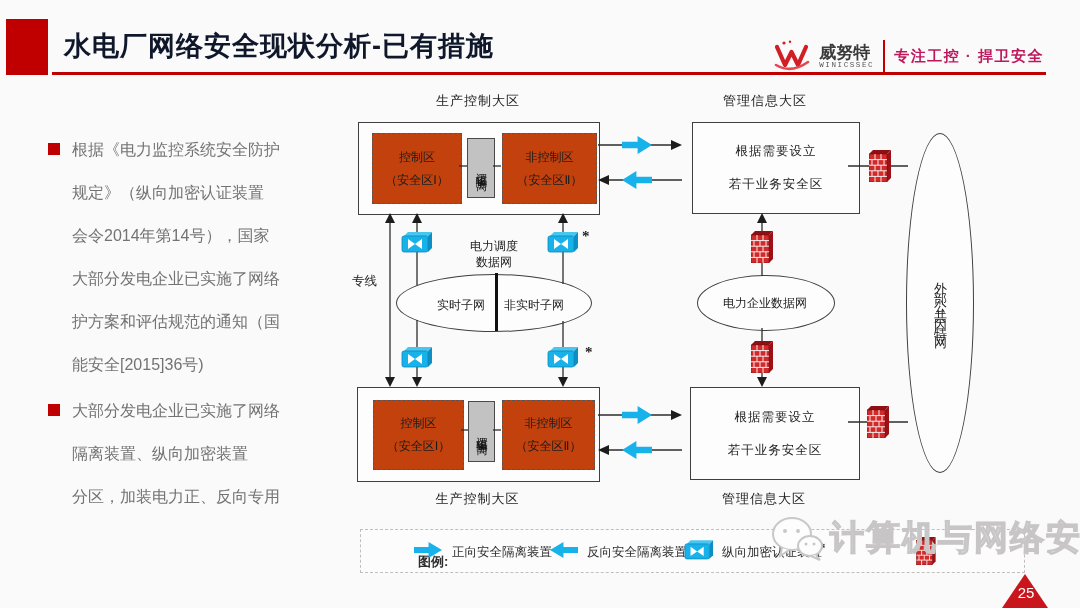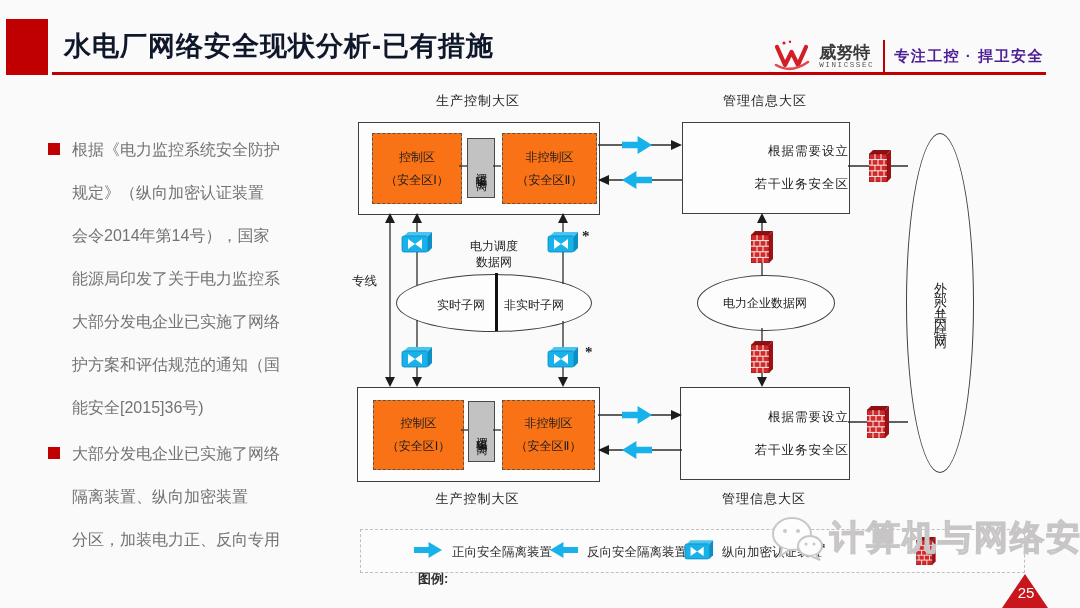--- a/index.html
+++ b/index.html
@@ -7,36 +7,36 @@
   #slide{position:relative;width:1080px;height:608px;background:#fbfafa;overflow:hidden;}
   .abs{position:absolute;}
   
   .hdr-square{left:6px;top:19px;width:42px;height:56px;background:#c00000;}
   .hdr-title{left:64px;top:28px;font-size:27px;font-weight:bold;color:#0f172a;letter-spacing:1px;white-space:nowrap;}
   .hdr-underline{left:52px;top:72px;width:994px;height:3px;background:#c00000;}
   .logo-wrap{top:40px;right:36px;display:flex;align-items:center;gap:9px;}
   .logo-cn{font-size:17px;font-weight:bold;color:#3a3a3a;line-height:17px;}
   .logo-en{font-size:7.5px;color:#555;letter-spacing:1.6px;font-family:Liberation Mono, monospace;}
   .logo-div{width:2px;height:32px;background:#c00000;}
-  .logo-slogan{font-size:15px;font-weight:600;color:#4c1d95;letter-spacing:1.5px;white-space:nowrap;}
+  .logo-slogan{font-size:15px;font-weight:600;color:#be185d;letter-spacing:1.5px;white-space:nowrap;}
   
   .bullet-block{left:48px;top:128px;width:306px;}
   .b-item{position:relative;padding-left:24px;}
   .b-sq{position:absolute;left:0;top:15px;width:12px;height:12px;background:#c00000;}
   .b-line{font-size:16px;line-height:43px;color:#737373;white-space:nowrap;}
   .b-gap{height:3px;}
   
   .dia-text{font-family:"Liberation Serif",serif;color:#1c1c1c;}
   .zone-label{font-size:13px;letter-spacing:1px;text-align:center;}
   .obox{border:1.6px solid #3f3f3f;background:#fdfdfd;}
-  .dbox{position:absolute;border:1.2px dashed #555;background:#f97316;display:flex;flex-direction:column;align-items:center;justify-content:center;gap:6px;}
+  .dbox{position:absolute;border:1.2px dashed #555;background:#c2410c;display:flex;flex-direction:column;align-items:center;justify-content:center;gap:6px;}
   .dbox div{font-size:12px;white-space:nowrap;}
   .gbox{position:absolute;background:#c2c2c2;border:1px solid #4a4a4a;display:flex;align-items:center;justify-content:center;}
   .vtext{writing-mode:vertical-lr;text-orientation:upright;font-size:11.5px;letter-spacing:2px;color:#111;}
-  .mgbox{border:1.6px solid #3f3f3f;background:#fdfdfd;display:flex;flex-direction:column;align-items:flex-end;justify-content:center;gap:16px;}
+  .mgbox{border:1.6px solid #3f3f3f;background:#fdfdfd;display:flex;flex-direction:column;align-items:center;justify-content:center;gap:16px;margin-left:10px;}
   .mgbox div{font-size:12.5px;letter-spacing:1px;white-space:nowrap;}
   .ellipse{border:1.4px solid #3f3f3f;border-radius:50%;background:#fdfdfd;}
   .el-label{font-size:12px;white-space:nowrap;text-align:center;}
   .ext-text{writing-mode:vertical-lr;text-orientation:upright;font-size:13px;letter-spacing:9px;color:#1c1c1c;}
   .arrow-r{clip-path:polygon(0 32%,52% 32%,52% 0,100% 50%,52% 100%,52% 68%,0 68%);background:#18b2ea;}
   .arrow-l{clip-path:polygon(100% 32%,48% 32%,48% 0,0 50%,48% 100%,48% 68%,100% 68%);background:#18b2ea;}
   .star{font-size:15px;font-weight:bold;color:#222;font-family:"Liberation Serif",serif;}
   
   .legend-box{left:360px;top:529px;width:663px;height:42px;border:1px dashed #bfbfbf;background:#fdfcfc;}
   .lg-text{font-size:12.5px;color:#2e2e2e;white-space:nowrap;}
@@ -107,21 +107,20 @@
     <div class="logo-div"></div>
     <div class="logo-slogan">专注工控 · 捍卫安全</div>
   </div>
 
   <div class="abs bullet-block">
     <div class="b-item">
       <span class="b-sq"></span>
       <div class="b-line">根据《电力监控系统安全防护</div>
       <div class="b-line">规定》（纵向加密认证装置</div>
       <div class="b-line">会令2014年第14号），国家</div>
-      <div class="b-line">能源局印发了关于电力监控系</div>
       <div class="b-line">大部分发电企业已实施了网络</div>
       <div class="b-line">护方案和评估规范的通知（国</div>
       <div class="b-line">能安全[2015]36号)</div>
     </div>
     <div class="b-gap"></div>
     <div class="b-item">
       <span class="b-sq"></span>
       <div class="b-line">大部分发电企业已实施了网络</div>
       <div class="b-line">隔离装置、纵向加密装置</div>
       <div class="b-line">分区，加装电力正、反向专用</div>
@@ -257,21 +256,21 @@
       <use href="#fw"></use>
     </svg>
   <svg class="abs" style="left:751px;top:341px;z-index:5;" width="22" height="32">
       <use href="#fw"></use>
     </svg>
   <svg class="abs" style="left:867px;top:406px;z-index:5;" width="22" height="32">
       <use href="#fw"></use>
     </svg>
 
   <div class="abs legend-box"></div>
-  <div class="abs lg-label" style="left:371px;top:570px;z-index:6;padding-left:47px;">图例:</div>
+  <div class="abs lg-label" style="left:371px;top:553px;z-index:6;padding-left:47px;">图例:</div>
   <div class="abs arrow-r" style="left:414px;top:542px;width:28px;height:16px;z-index:6;"></div>
   <div class="abs lg-text" style="left:452px;top:544px;z-index:6;">正向安全隔离装置</div>
   <div class="abs arrow-l" style="left:550px;top:542px;width:28px;height:16px;z-index:6;"></div>
   <div class="abs lg-text" style="left:587px;top:544px;z-index:6;">反向安全隔离装置</div>
   <svg class="abs" style="left:684px;top:540px;z-index:6;" width="30" height="20">
       <use href="#bt"></use>
     </svg>
   <div class="abs lg-text" style="left:722px;top:544px;z-index:6;">纵向加密认证装置</div>
   <div class="abs star" style="left:818px;top:540px;z-index:6;">*</div>
   <svg class="abs" style="left:916px;top:537px;z-index:6;" width="20" height="28">

